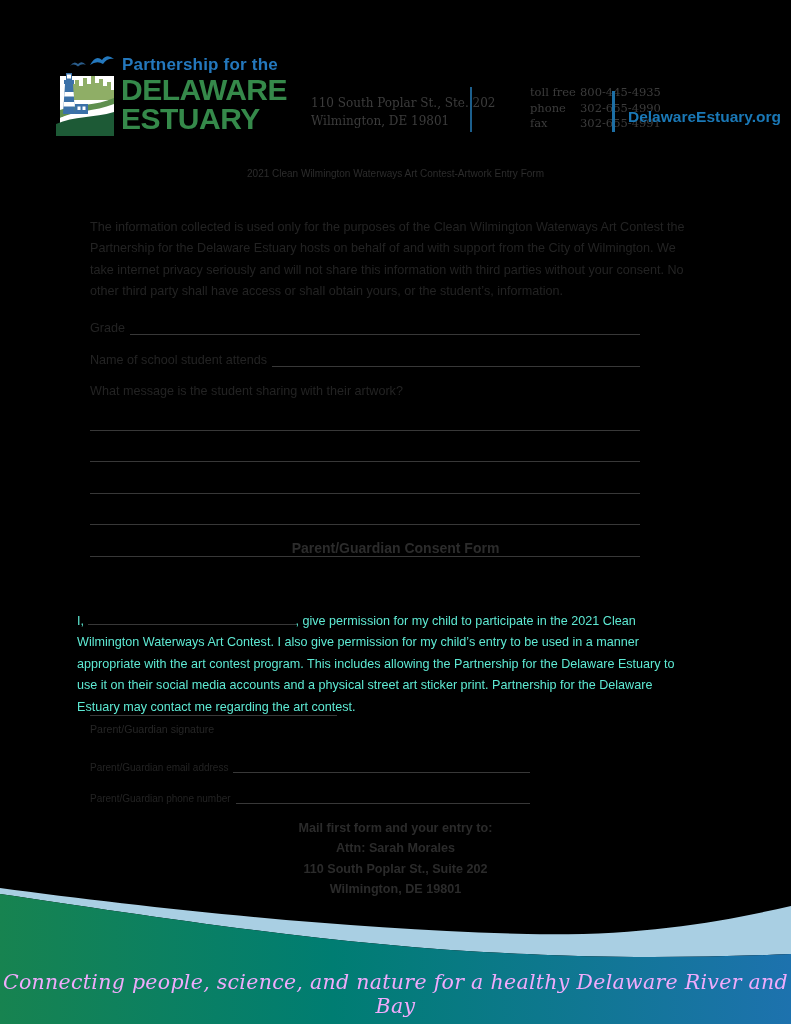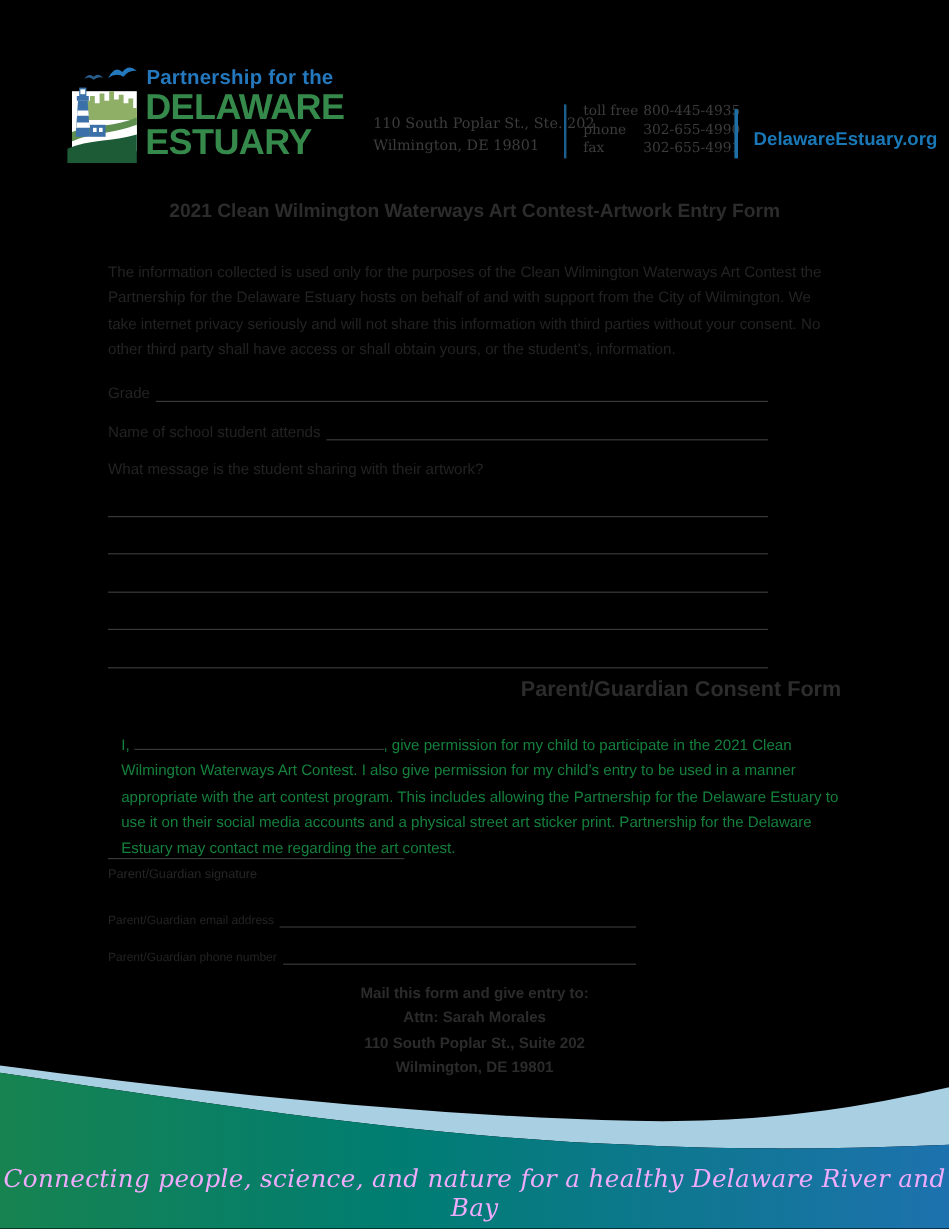--- a/index.html
+++ b/index.html
@@ -13,43 +13,43 @@
   .logo-text{margin-left:2px;line-height:1;}
   .logo-tagline{color:#2478bd;font-weight:bold;font-size:17px;letter-spacing:.2px;margin:6px 0 2px 2px;}
   .logo-big{color:#35894a;font-weight:bold;font-size:30px;letter-spacing:-0.5px;line-height:29px;margin-left:1px;}
 
   .hdr-address{position:absolute;left:311px;top:95px;color:#3c3c3c;
     font-family:"DejaVu Serif", serif;font-size:12px;line-height:17.5px;}
   .hdr-divider1{position:absolute;left:470px;top:87px;width:2px;height:45px;background:#1c5f8d;}
   .hdr-divider2{position:absolute;left:612px;top:91px;width:3px;height:41px;background:#1d6fa5;}
   .hdr-phones{position:absolute;left:486px;top:85px;color:#3c3c3c;
     font-family:"DejaVu Serif", serif;font-size:11.5px;line-height:15.5px;}
-  .hdr-phones .row{display:flex;}
+  .hdr-phones .row{display:flex;margin-left:44px;}
   .hdr-phones .lbl{width:50px;}
   .hdr-web{position:absolute;left:628px;top:108px;color:#1a78b6;font-weight:bold;font-size:15.5px;}
 
   
   .doc-title{position:absolute;left:90px;width:611px;top:168px;text-align:center;
-    font-weight:bold;font-size:16px;color:#2c2c2c;}
+    font-weight:normal;font-size:10px;color:#2c2c2c;}
   .intro{position:absolute;left:90px;top:204px;width:600px;
     font-size:12.6px;line-height:21.5px;color:#232323;}
 
   .field-row{position:absolute;left:90px;width:550px;display:flex;align-items:flex-end;
     font-size:12.6px;color:#232323;height:16px;}
   .field-row .lbl{white-space:nowrap;padding-right:5px;}
   .fill-line{flex:1;border-bottom:1px solid #383838;height:15px;}
 
   .msg-label{position:absolute;left:90px;top:384px;font-size:12.6px;color:#232323;}
   .msg-lines{position:absolute;left:90px;top:399px;width:550px;}
   .msg-line{height:30.6px;border-bottom:1px solid #383838;}
 
-  .consent-head{position:absolute;left:90px;width:611px;top:564px;text-align:right;
-    font-weight:bold;font-size:18px;color:#2c2c2c;}
-  .consent-body{position:absolute;left:101px;top:598px;width:606px;
-    font-size:12.6px;line-height:21.6px;color:#15803d;}
+  .consent-head{position:absolute;left:90px;width:611px;top:540px;text-align:center;
+    font-weight:bold;font-size:14px;color:#2c2c2c;}
+  .consent-body{position:absolute;left:77px;top:598px;width:606px;
+    font-size:12.6px;line-height:21.6px;color:#5eead4;}
   .inline-blank{display:inline-block;width:208px;border-bottom:1px solid #383838;height:13px;}
 
   .sig-line{position:absolute;left:90px;top:703px;width:247px;height:12px;border-bottom:1px solid #383838;}
   .sig-caption{position:absolute;left:90px;top:723px;font-size:10.6px;color:#262626;}
 
   .contact-row{position:absolute;left:90px;width:440px;display:flex;align-items:flex-end;
     font-size:10px;color:#232323;height:16px;}
   .contact-row .lbl{white-space:nowrap;padding-right:5px;}
 
   .mail-block{position:absolute;left:90px;width:611px;top:818px;text-align:center;
@@ -164,21 +164,21 @@
     <span class="lbl">Parent/Guardian email address</span>
     <span class="fill-line"></span>
   </div>
 
   <div class="contact-row" style="top:788px">
     <span class="lbl">Parent/Guardian phone number</span>
     <span class="fill-line"></span>
   </div>
 
   <div class="mail-block">
-    <div>Mail this form and give entry to:</div>
+    <div>Mail first form and your entry to:</div>
     <div>Attn: Sarah Morales</div>
     <div>110 South Poplar St., Suite 202</div>
     <div>Wilmington, DE 19801</div>
   </div>
 
   <svg class="footer-wave" viewBox="0 0 791 140" preserveAspectRatio="none">
     <defs>
       <linearGradient id="wg" x1="0" y1="0" x2="1" y2="0">
         <stop offset="0" stop-color="#178350"></stop>
         <stop offset="0.42" stop-color="#007d72"></stop>

